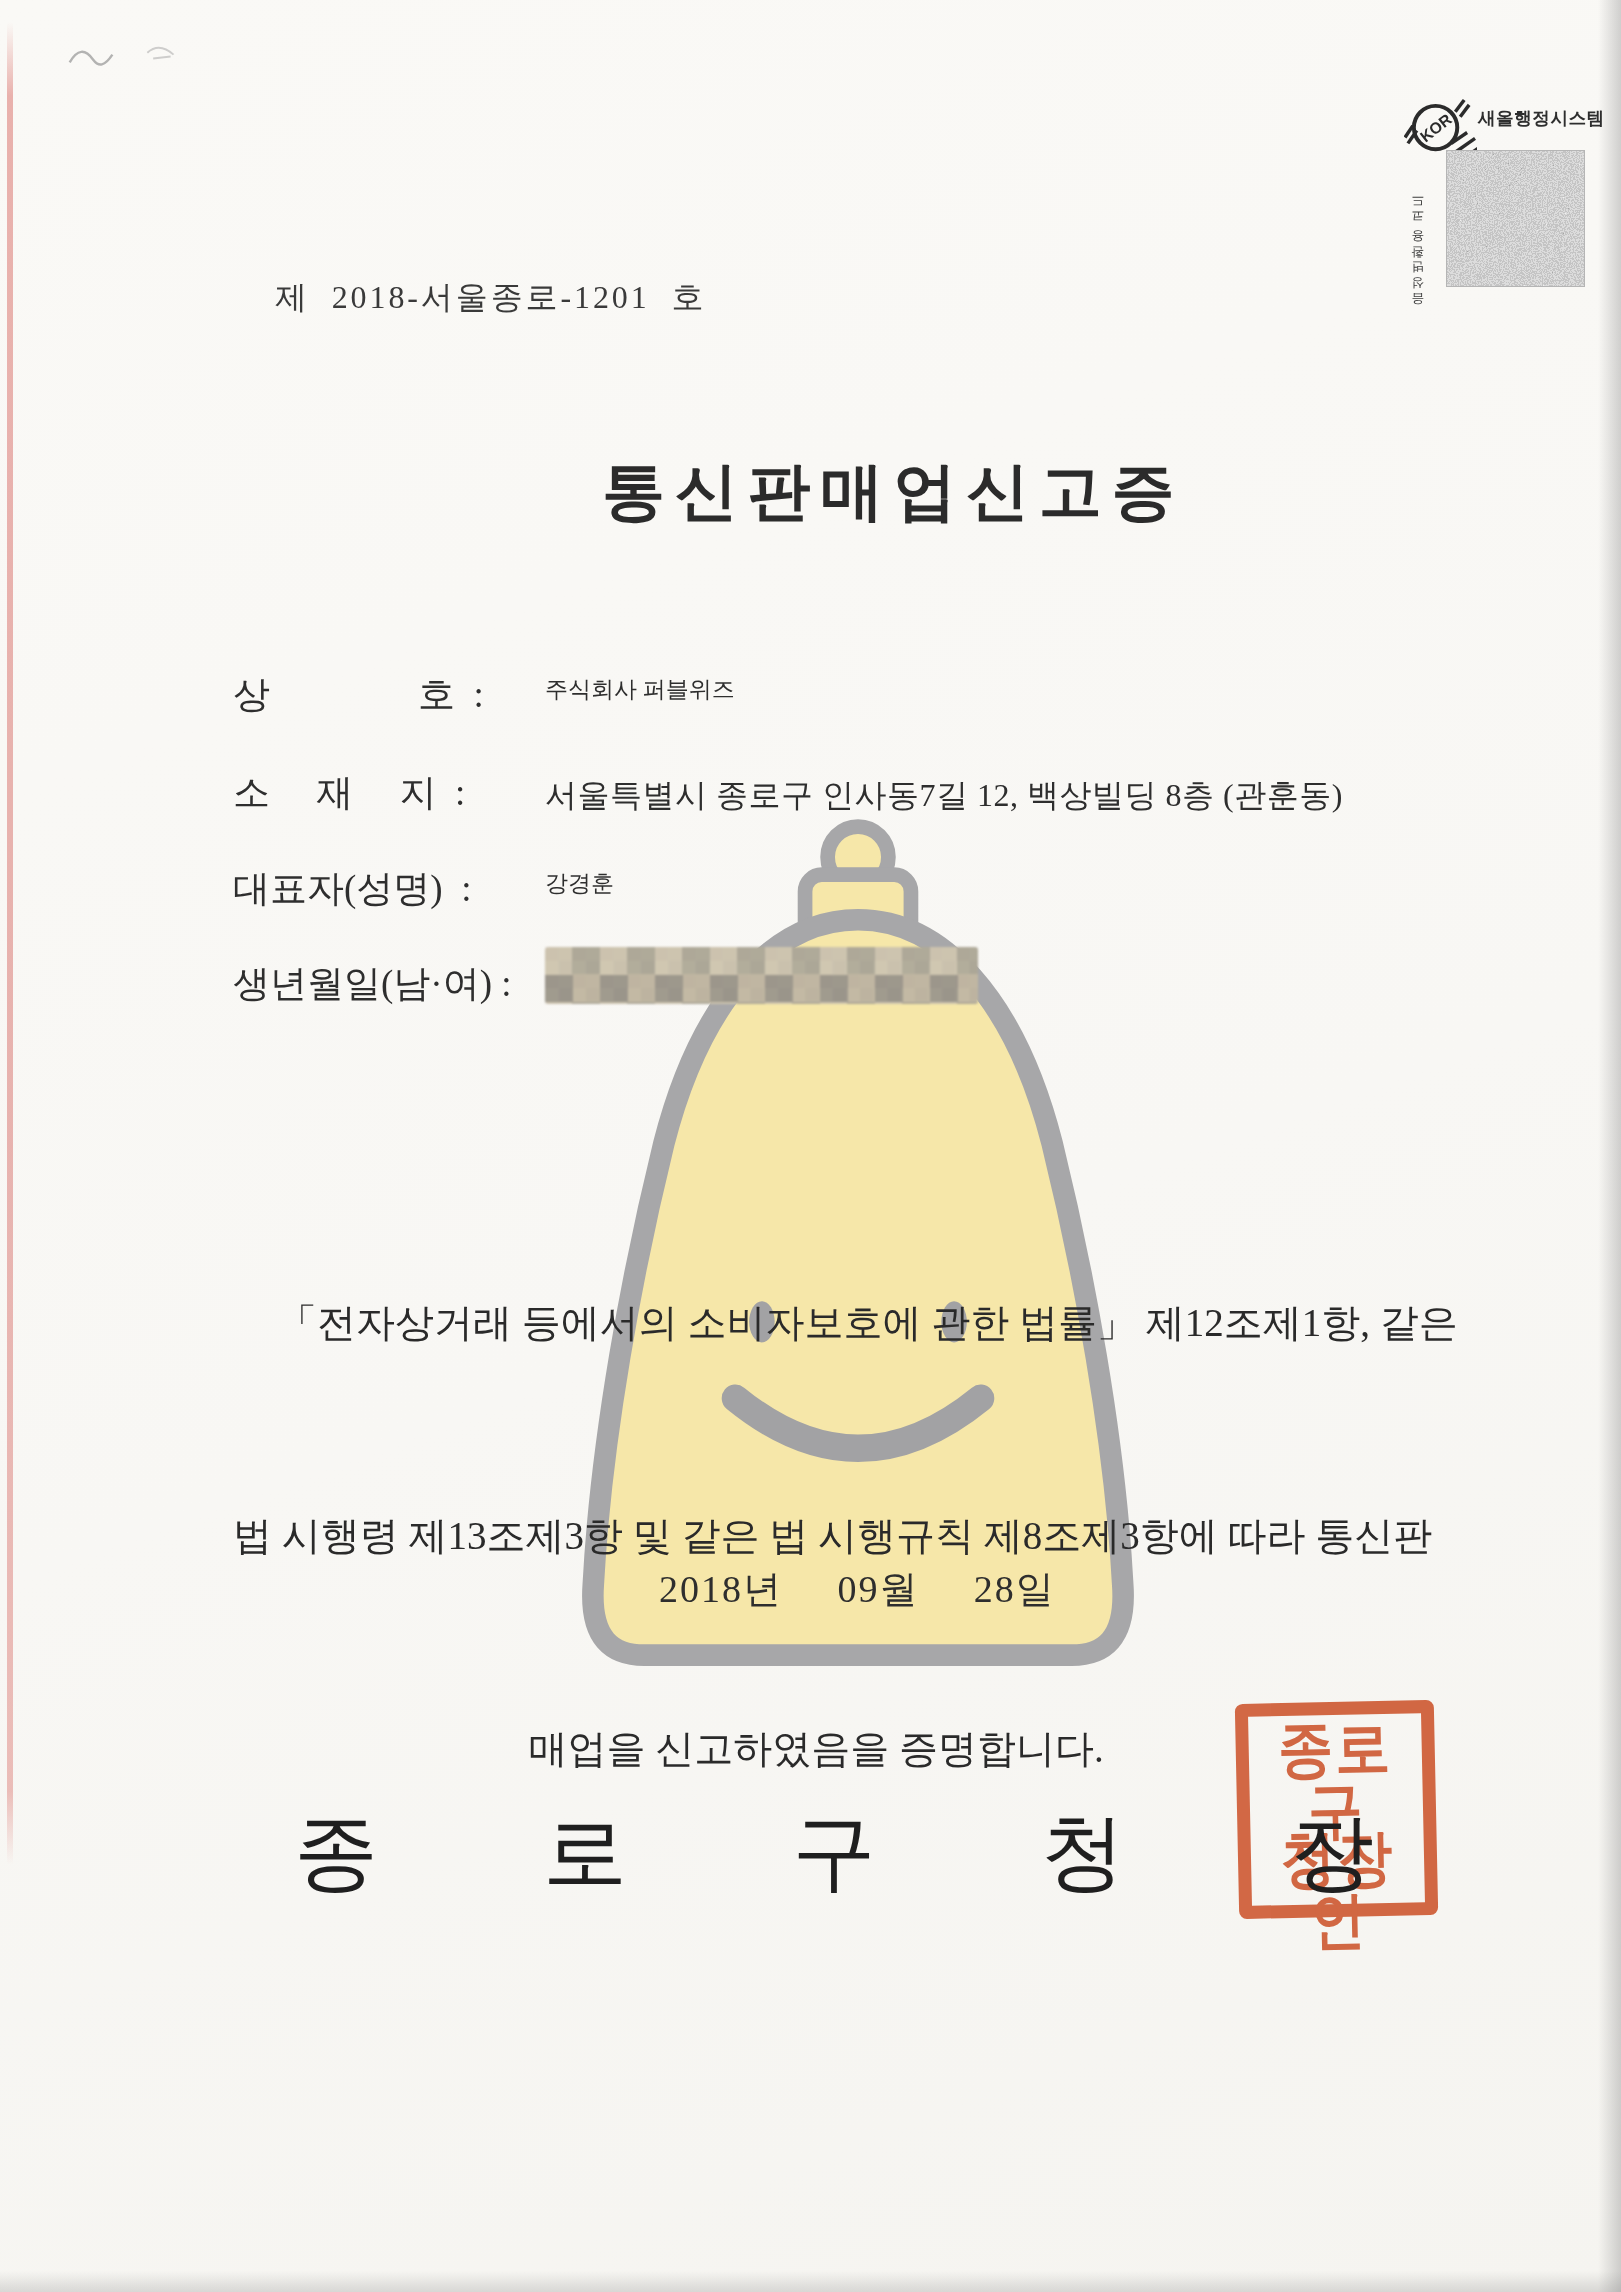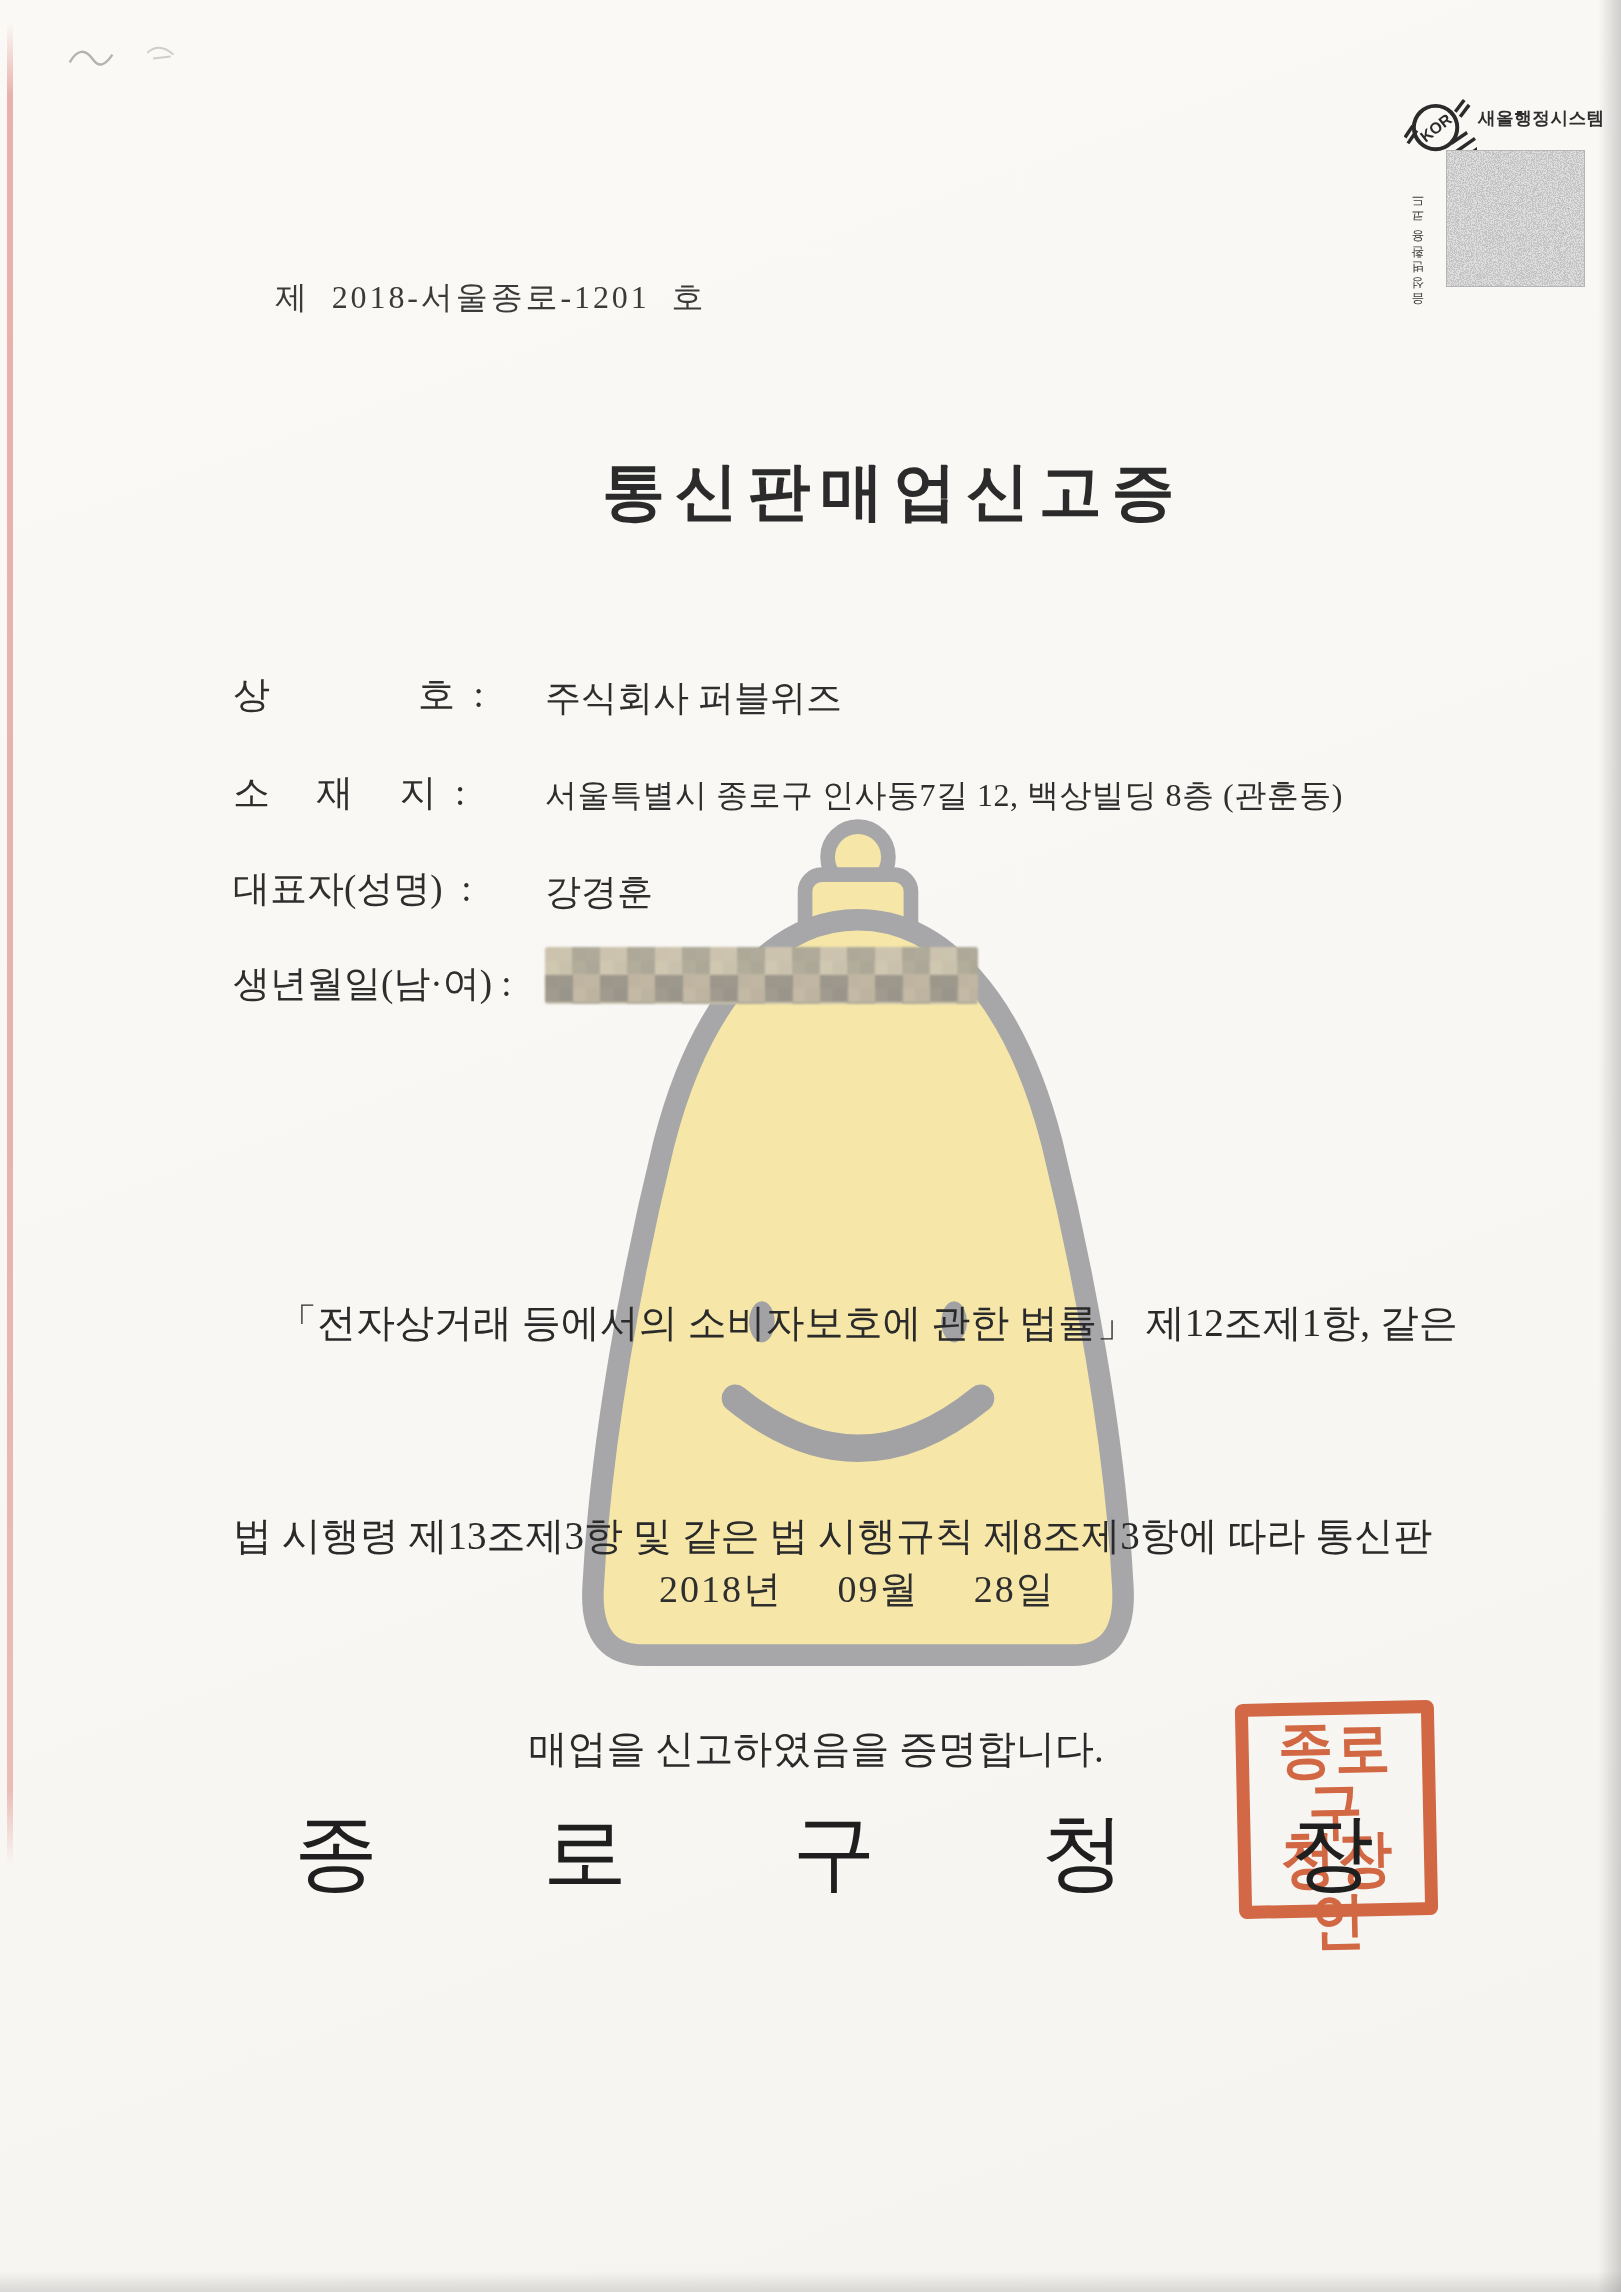--- a/index.html
+++ b/index.html
@@ -46,21 +46,21 @@
   .doc-number{
     position:absolute;left:227px;top:276px;z-index:3;
     font-size:32px;letter-spacing:2.9px;color:#3a3a3a;white-space:pre;margin-left:48px;
   }
   .title{
     position:absolute;left:594px;top:441px;margin:8px;z-index:3;
     font-family:"Liberation Sans","DejaVu Sans",sans-serif;
     font-size:63px;font-weight:bold;letter-spacing:9.8px;color:#2b2b2b;white-space:nowrap;
   }
   .field-label{position:absolute;left:233px;font-size:37px;color:#2e2e2e;white-space:pre;z-index:3;}
-  .field-value{position:absolute;left:545px;font-size:36px;color:#2e2e2e;white-space:pre;z-index:3;}
+  .field-value{position:absolute;left:545px;font-size:23px;color:#2e2e2e;white-space:pre;z-index:3;}
   .row1{top:670px;} .v1{top:674px;}
   .row2{top:768px;} .v2{top:774px;font-size:32px;letter-spacing:0.5px;}
   .row3{top:864px;} .v3{top:868px;}
   .row4{top:959px;}
   .redacted{
     position:absolute;left:545px;top:947px;width:433px;height:57px;z-index:3;
     background:
       conic-gradient(from 90deg,rgba(193,183,162,.85) 25%,rgba(152,147,137,.85) 0 50%,rgba(208,199,178,.85) 0 75%,rgba(173,168,152,.85) 0) 0 0/55px 55px,
       conic-gradient(#beb6a3 25%,#a6a092 0 50%,#d0c7b1 0 75%,#b2aa97 0) 0 0/27.4px 27.4px;
     filter:blur(1px);

